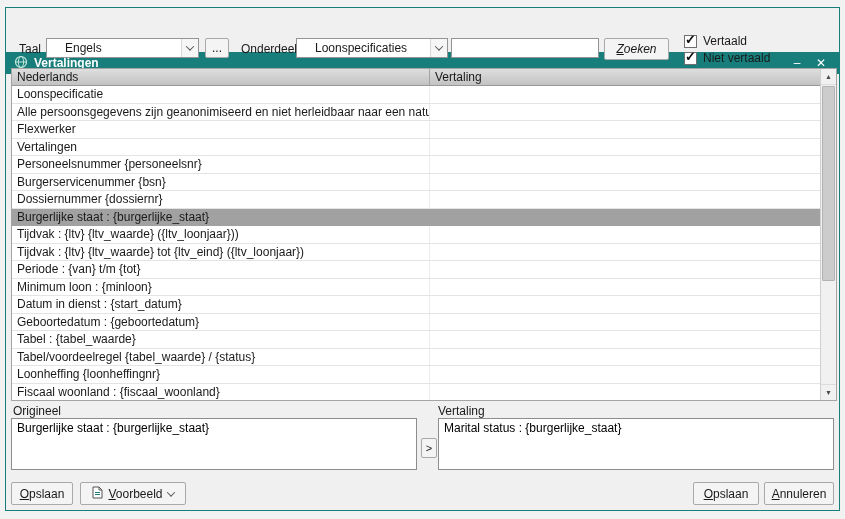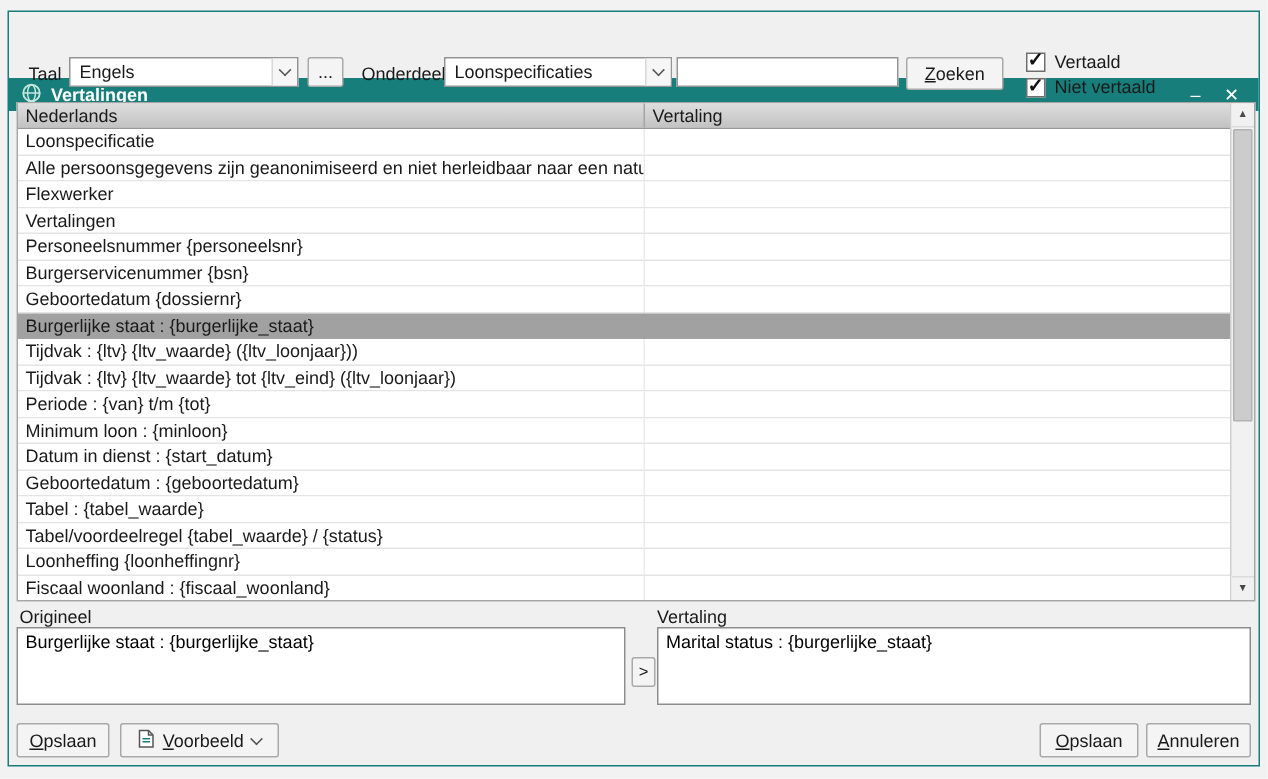--- a/index.html
+++ b/index.html
@@ -23,21 +23,21 @@
     display: flex; align-items: center; padding: 0 8px; margin-top: 44px;
   }
   .titlebar .title { font-weight: bold; font-size: 12px; margin-left: 6px; flex: 1; }
   .tb-btn { width: 20px; text-align: center; font-size: 12px; margin-left: 4px; cursor: default; }
   
   .lbl { position: absolute; white-space: nowrap; }
   .combo {
     position: absolute; height: 20px; background: #fff;
     border: 1px solid #949494; display: flex; align-items: center;
   }
-  .combo .val { flex: 1; padding: 0 6px; white-space: nowrap; overflow: hidden; }
+  .combo .val { flex: 1; padding: 0 18px; white-space: nowrap; overflow: hidden; }
   .combo .chev-box {
     width: 17px; height: 100%; display: flex; align-items: center; justify-content: center;
     border-left: 1px solid #d8d8d8; background: #f6f6f6;
   }
   .chevron {
     width: 6px; height: 6px;
     border-right: 1.5px solid #555; border-bottom: 1.5px solid #555;
     transform: rotate(45deg) translate(-1px,-1px);
   }
   .text-input {
@@ -134,21 +134,21 @@
 
   <span class="lbl" style="left:235px; top:34px;">Onderdeel</span>
   <div class="combo" style="left:290px; top:30px; width:152px;">
     <span class="val">Loonspecificaties</span>
     <span class="chev-box">
         <span class="chevron"></span>
       </span>
   </div>
 
   <input class="text-input" style="left: 445px; top: 30px; width: 148px;" value="">
-  <button class="btn" style="left:598px; top:30px; width:65px; height:22px;">
+  <button class="btn" style="left:598px; top:30px; width:65px; height:22px;font-style:italic;">
       <span class="accel">Zoeken</span>
     </button>
 
   <div class="checks">
     <div class="check-row">
       <span class="check-box">
           <span class="check-mark">✓</span>
         </span>
       <span>Vertaald</span>
     </div>
@@ -184,21 +184,21 @@
     </div>
         <div class="row">
       <span class="c1">Personeelsnummer {personeelsnr}</span>
       <span class="c2"></span>
     </div>
         <div class="row">
       <span class="c1">Burgerservicenummer {bsn}</span>
       <span class="c2"></span>
     </div>
         <div class="row">
-      <span class="c1">Geboortedatum {dossiernr}</span>
+      <span class="c1">Dossiernummer {dossiernr}</span>
       <span class="c2"></span>
     </div>
         <div class="row selected">
       <span class="c1">Burgerlijke staat : {burgerlijke_staat}</span>
       <span class="c2"></span>
     </div>
         <div class="row">
       <span class="c1">Tijdvak : {ltv} {ltv_waarde} ({ltv_loonjaar}))</span>
       <span class="c2"></span>
     </div>

